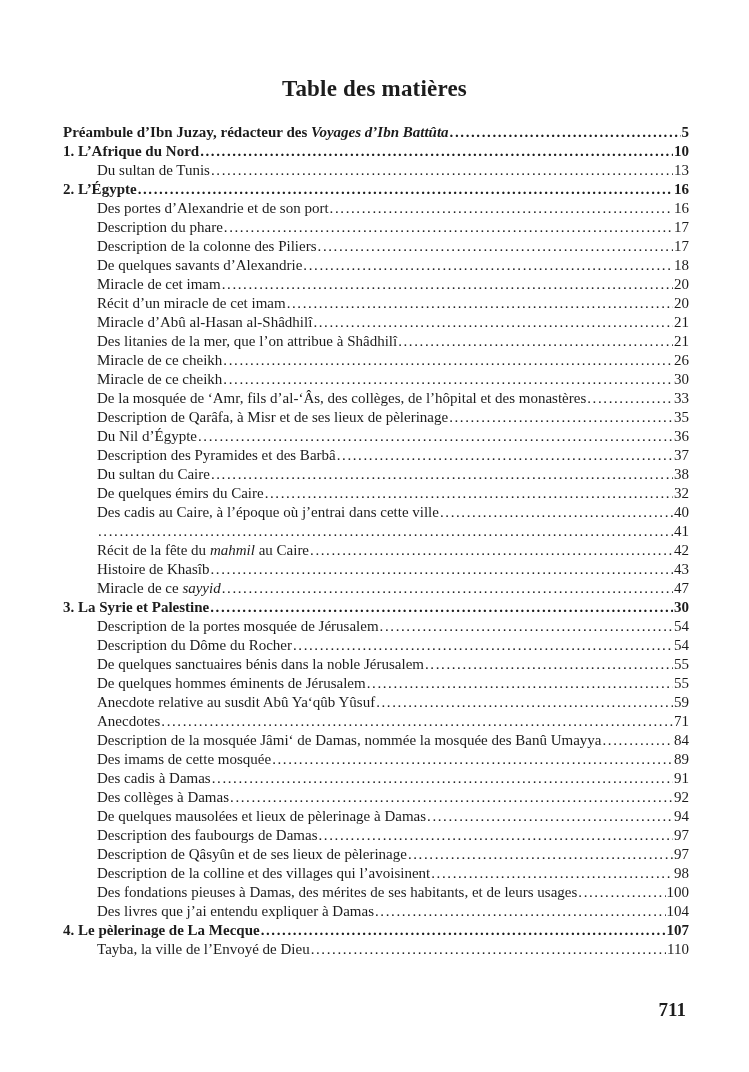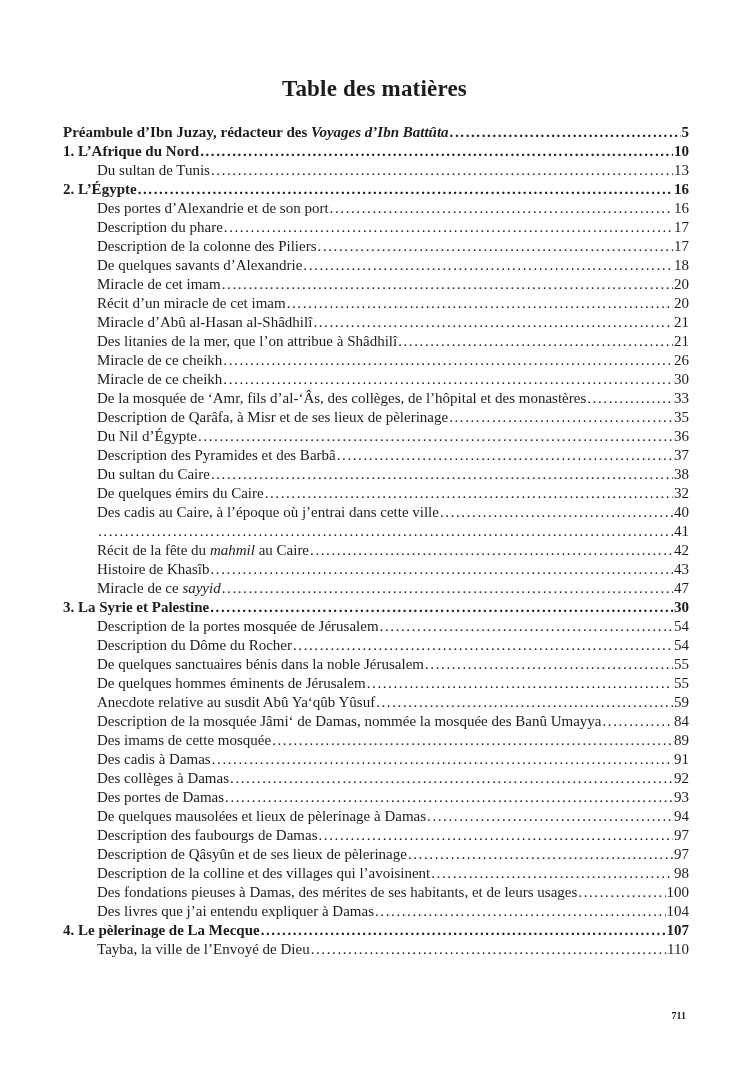--- a/index.html
+++ b/index.html
@@ -49,21 +49,21 @@
   .pagenum { flex: 0 0 auto; text-align: right; }
   .it { font-style: italic; }
   .un {
     text-underline-offset: 2.5px;
     text-decoration-thickness: 1px;
   }
   .folio {
     position: absolute;
     right: 63px;
     bottom: 51px;
-    font-size: 10px;
+    font-size: 19px;
     font-weight: bold;
   }
 </style>
 </head>
 <body>
 
 <div class="page">
   <h1 class="title">Table des matières</h1>
   <div class="toc" id="toc">
       <div class="row bold">
@@ -214,43 +214,43 @@
         <span class="entry-text"><span>De quelques hommes éminents de Jérusalem</span></span>
         <span class="leader"></span>
         <span class="pagenum">55</span>
       </div>
       <div class="row indent">
         <span class="entry-text"><span>Anecdote relative au susdit Abû Ya‘qûb Yûsuf</span></span>
         <span class="leader"></span>
         <span class="pagenum">59</span>
       </div>
       <div class="row indent">
+        <span class="entry-text"><span>Anecdotes </span></span>
+        <span class="leader"></span>
+        <span class="pagenum">71</span>
+      </div>
+      <div class="row indent">
         <span class="entry-text"><span>Description de la mosquée Jâmi‘ de Damas, nommée la mosquée des Banû Umayya </span></span>
         <span class="leader"></span>
         <span class="pagenum">84</span>
       </div>
       <div class="row indent">
         <span class="entry-text"><span>Des imams de cette mosquée </span></span>
         <span class="leader"></span>
         <span class="pagenum">89</span>
       </div>
       <div class="row indent">
         <span class="entry-text"><span>Des cadis à Damas</span></span>
         <span class="leader"></span>
         <span class="pagenum">91</span>
       </div>
       <div class="row indent">
         <span class="entry-text"><span>Des collèges à Damas</span></span>
         <span class="leader"></span>
         <span class="pagenum">92</span>
-      </div>
-      <div class="row indent">
-        <span class="entry-text"><span>Des portes de Damas </span></span>
-        <span class="leader"></span>
-        <span class="pagenum">93</span>
       </div>
       <div class="row indent">
         <span class="entry-text"><span>De quelques mausolées et lieux de pèlerinage à Damas </span></span>
         <span class="leader"></span>
         <span class="pagenum">94</span>
       </div>
       <div class="row indent">
         <span class="entry-text"><span>Description des faubourgs de Damas </span></span>
         <span class="leader"></span>
         <span class="pagenum">97</span>

